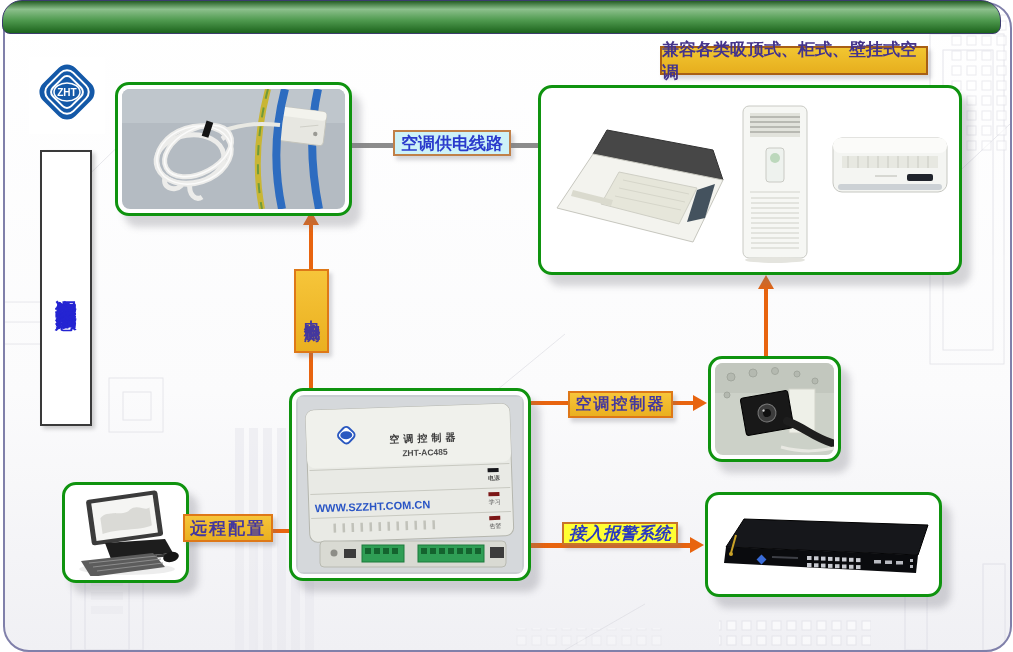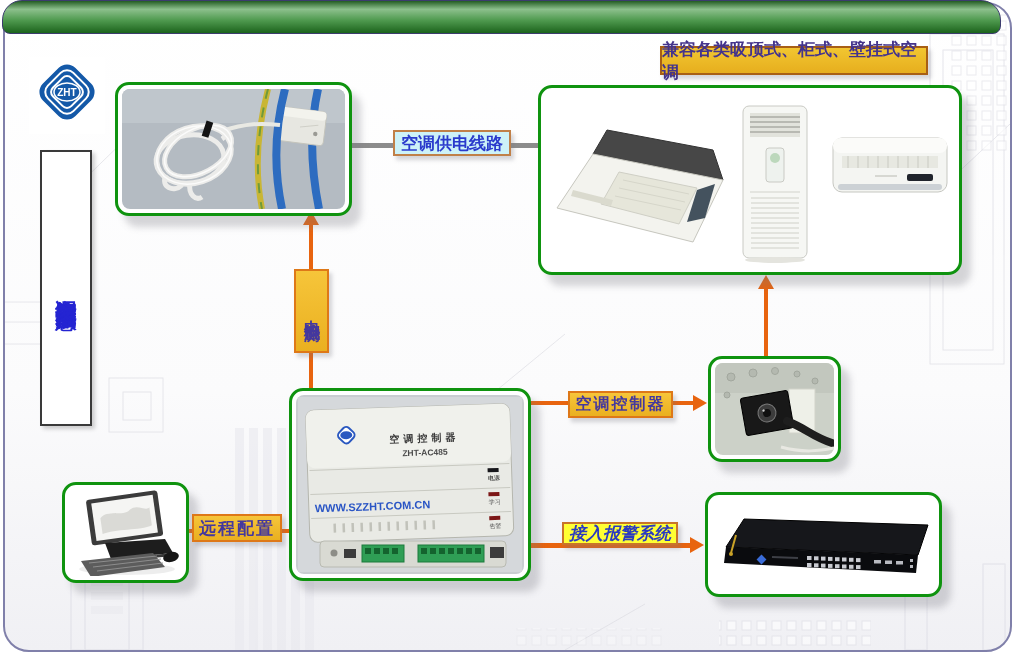--- a/index.html
+++ b/index.html
@@ -140,21 +140,21 @@
 
 <div class="hline orange" style="left:531px;top:543px;width:161px;height:5px;"></div>
 <div class="ah ah-right" style="left:690px;top:537px;"></div>
 
 <div class="lbl lbl-cyan" style="left:393px;top:130px;width:118px;height:26px;font-size:17px;">空调供电线路</div>
 
 <div class="lbl lbl-gold vtext" style="left:294px;top:269px;width:35px;height:84px;font-size:16px;letter-spacing:2px;">电流检测</div>
 
 <div class="lbl lbl-gold" style="left:568px;top:391px;width:105px;height:27px;font-size:16px;letter-spacing:2px;">空调控制器</div>
 
-<div class="lbl lbl-gold" style="left:192px;top:514px;width:90px;height:28px;font-size:17px;letter-spacing:2px;">远程配置</div>
+<div class="lbl lbl-gold" style="left:183px;top:514px;width:90px;height:28px;font-size:17px;letter-spacing:2px;">远程配置</div>
 
 <div class="lbl lbl-yellow" style="left:562px;top:522px;width:116px;height:23px;font-size:17px;">接入报警系统</div>
 
 <div class="gbox" style="left:115px;top:82px;width:237px;height:134px;">
   <svg viewBox="0 0 223 120" preserveAspectRatio="none">
     <rect width="223" height="120" fill="#b4bbc2"></rect>
     <rect width="223" height="34" fill="#bfc6cc"></rect>
 
     <path d="M196,0 C187,40 189,80 197,120" stroke="#2d6cc0" stroke-width="8" fill="none"></path>
 

